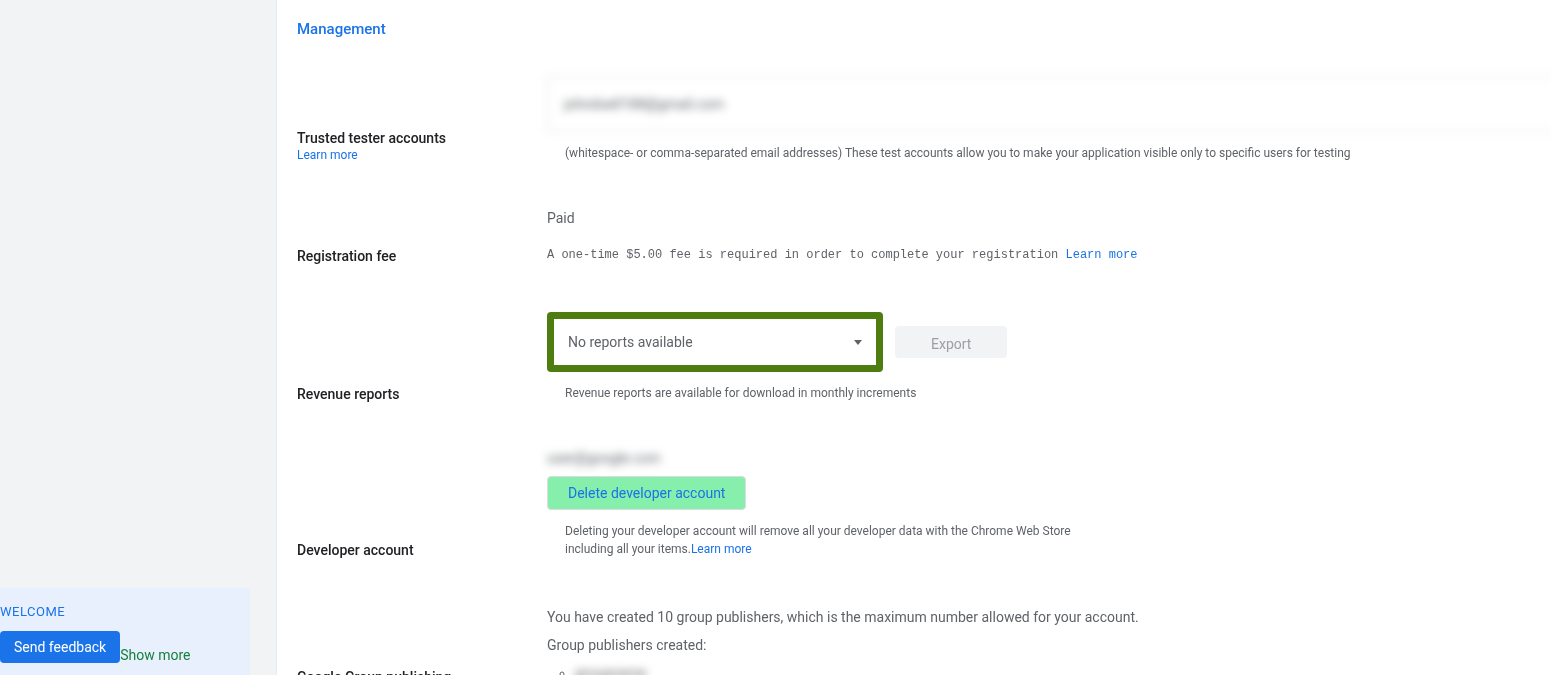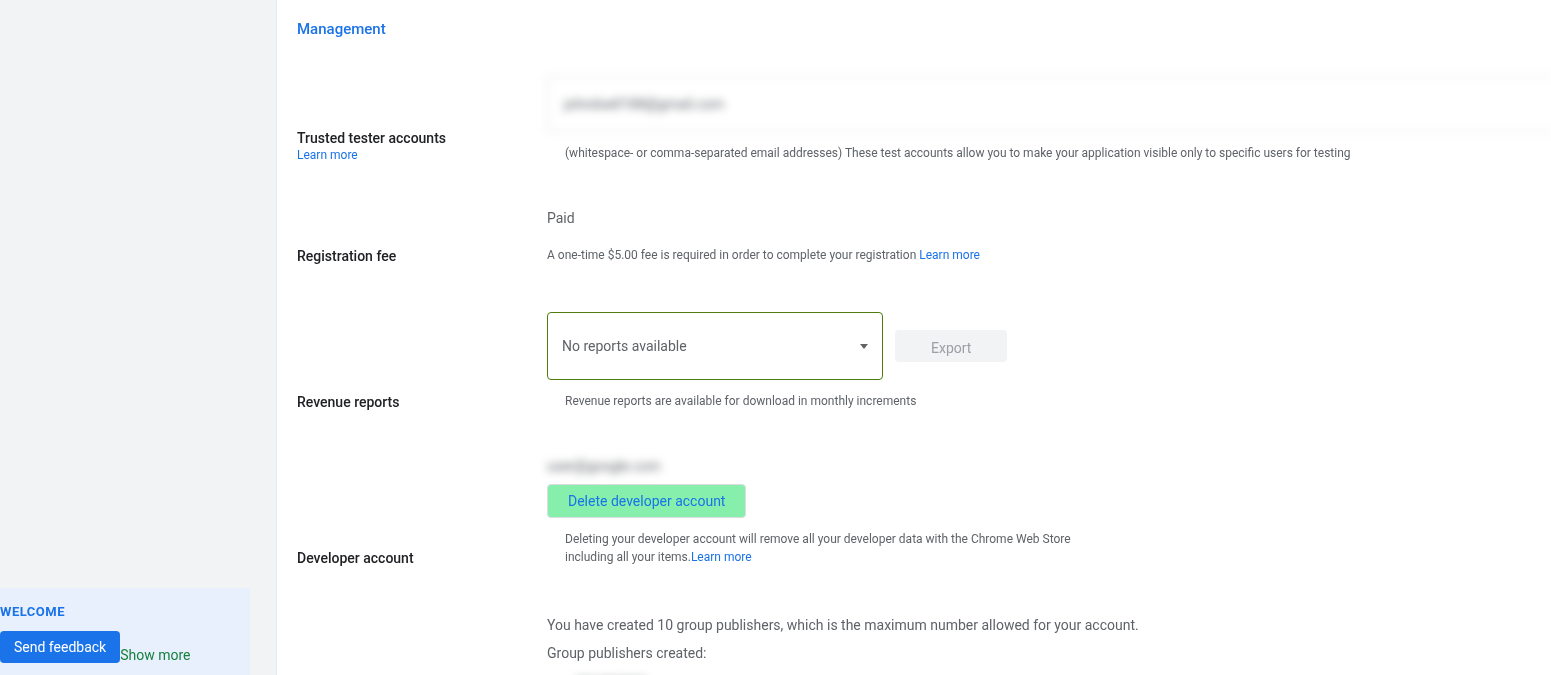--- a/index.html
+++ b/index.html
@@ -79,20 +79,21 @@
       font-size: 12px;
       margin-top: 12px;
       margin-left: 18px;
       line-height: 1.5;
     }
     .helper-text-noindent {
       color: #5f6368;
       font-size: 12px;
       margin-top: 8px;
       line-height: 1.5;
+      font-family: Liberation Mono, monospace;
     }
     .inline-link {
       color: #1a73e8;
       text-decoration: none;
       cursor: pointer;
     }
     .value-text {
       color: #5f6368;
       font-size: 14px;
     }
@@ -100,24 +101,24 @@
       color: #5f6368;
       font-size: 14px;
       line-height: 1.6;
     }
     .select-row {
       display: flex;
       align-items: center;
       gap: 12px;
     }
     .select-box {
-      border: 1px solid #4d7c0f;
+      border: 7px solid #4d7c0f;
       border-radius: 4px;
       padding: 0 14px;
-      height: 68px;
+      height: 60px;
       width: 336px;
       display: flex;
       align-items: center;
       justify-content: space-between;
       color: #5f6368;
       font-size: 14px;
       cursor: pointer;
       background: #fff;
     }
     .dropdown-arrow {
@@ -169,21 +170,21 @@
       position: absolute;
       bottom: 0;
       left: 0;
       width: 250px;
       background: #e8f0fe;
       padding: 16px 14px 12px 0;
     }
     .welcome-title {
       color: #1a73e8;
       font-size: 13px;
-      font-weight: 700;
+      font-weight: 400;
       letter-spacing: 0.5px;
       margin-bottom: 12px;
       padding-left: 0;
     }
     .welcome-actions {
       display: flex;
       align-items: flex-end;
       gap: 0;
     }
     .send-feedback-btn {

